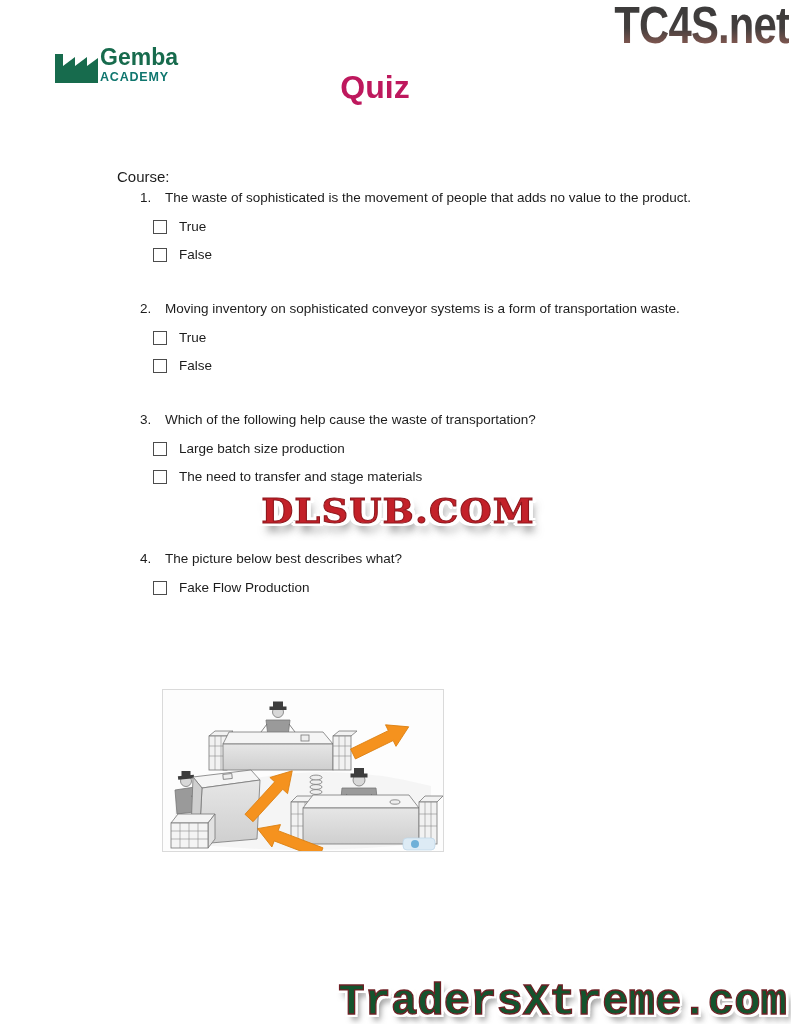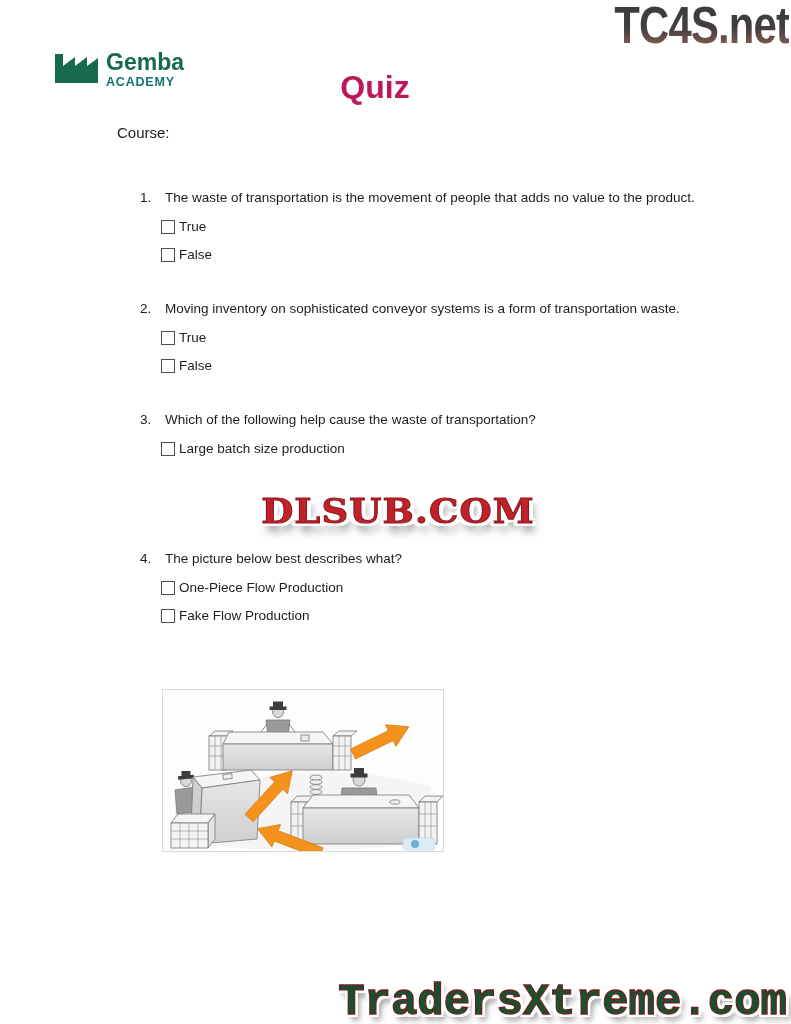--- a/index.html
+++ b/index.html
@@ -9,38 +9,38 @@
   }
   
   .tc4s{
     position:absolute;top:0px;right:2px;z-index:4;
     font-family:"Liberation Sans",sans-serif;font-weight:bold;
     font-size:51px;line-height:1.0;letter-spacing:-1px;
     transform:scaleX(0.82);transform-origin:100% 0;
     background:linear-gradient(180deg,#3b3b3b 0%,#423e3d 55%,#7d564f 85%,#90635b 100%);
     -webkit-background-clip:text;background-clip:text;color:transparent;
   }
-  .logo{position:absolute;left:52px;top:46px;display:flex;align-items:flex-end;gap:6px;}
+  .logo{position:absolute;left:52px;top:46px;display:flex;align-items:flex-start;gap:0;}
   .logo-text{display:flex;flex-direction:column;line-height:1;}
   .logo-name{font-size:23px;font-weight:bold;color:#176B4D;letter-spacing:0px;}
   .logo-sub{font-size:12.5px;font-weight:bold;color:#0f766e;letter-spacing:0.8px;margin-top:2px;}
   .page-title{
     position:absolute;left:240px;top:48px;width:270px;text-align:center;
     font-size:32px;font-weight:bold;color:#be185d;
   }
   
   .meta{position:absolute;left:117px;top:124px;font-size:15px;}
   .meta-row{height:18.5px;display:flex;}
-  .meta-label{width:93px;flex:none;}
+  .meta-label{width:93px;flex:none;margin-top:44px;}
   
   .question{position:absolute;left:140px;width:610px;font-size:13.5px;}
   .q-row{display:flex;line-height:16px;}
   .q-num{width:25px;flex:none;}
   .q-text{flex:1;}
-  .option{display:flex;align-items:center;height:15px;margin:13px 0 0 21px;}
+  .option{display:flex;align-items:center;height:15px;margin:13px 0 0 13px;gap:8px;}
   .checkbox{width:12px;height:12px;border:1px solid #4c4c4c;background:#fff;margin-right:4px;flex:none;cursor:pointer;}
   .opt-label{line-height:15px;}
   #q1{top:190px;} #q2{top:301px;} #q3{top:412px;} #q4{top:551px;}
   
   .dlsub{
     position:absolute;left:252px;top:487px;width:292px;height:48px;z-index:5;
     display:flex;align-items:center;justify-content:center;
     font-family:"DejaVu Serif",serif;font-weight:bold;font-size:33px;
     color:#c32129;letter-spacing:1px;white-space:nowrap;
     transform:scaleX(1.12);transform-origin:center;
@@ -91,21 +91,21 @@
 
 <div class="meta">
   <div class="meta-row">
     <span class="meta-label">Course:</span>
   </div>
 </div>
 
 <div class="question" id="q1">
   <div class="q-row">
     <span class="q-num">1.</span>
-    <span class="q-text">The waste of transportation is the movement of people that adds no value to the product.</span>
+    <span class="q-text">The waste of sophisticated is the movement of people that adds no value to the product.</span>
   </div>
   <div class="option">
     <span class="checkbox"></span>
     <span class="opt-label">True</span>
   </div>
   <div class="option">
     <span class="checkbox"></span>
     <span class="opt-label">False</span>
   </div>
 </div>
@@ -127,32 +127,32 @@
 
 <div class="question" id="q3">
   <div class="q-row">
     <span class="q-num">3.</span>
     <span class="q-text">Which of the following help cause the waste of transportation?</span>
   </div>
   <div class="option">
     <span class="checkbox"></span>
     <span class="opt-label">Large batch size production</span>
   </div>
+  <div class="option">
+    <span class="checkbox"></span>
+    <span class="opt-label">The need to transfer and stage materials</span>
+  </div>
 </div>
 
 <div class="dlsub">DLSUB.COM</div>
 
 <div class="question" id="q4">
   <div class="q-row">
     <span class="q-num">4.</span>
     <span class="q-text">The picture below best describes what?</span>
-  </div>
-  <div class="option">
-    <span class="checkbox"></span>
-    <span class="opt-label">One-Piece Flow Production</span>
   </div>
   <div class="option">
     <span class="checkbox"></span>
     <span class="opt-label">Fake Flow Production</span>
   </div>
 </div>
 
 <div class="illustration">
   <svg viewBox="0 0 280 161">
     <defs>

